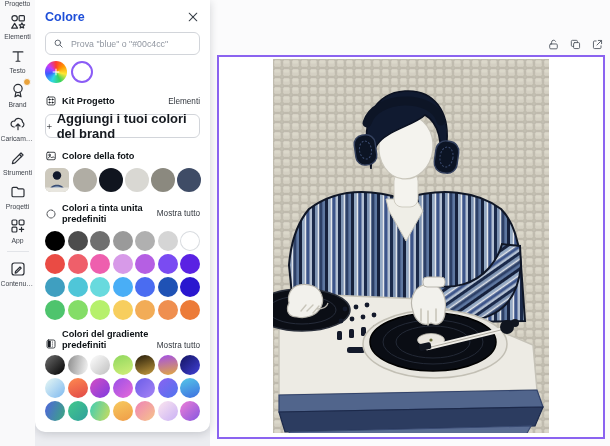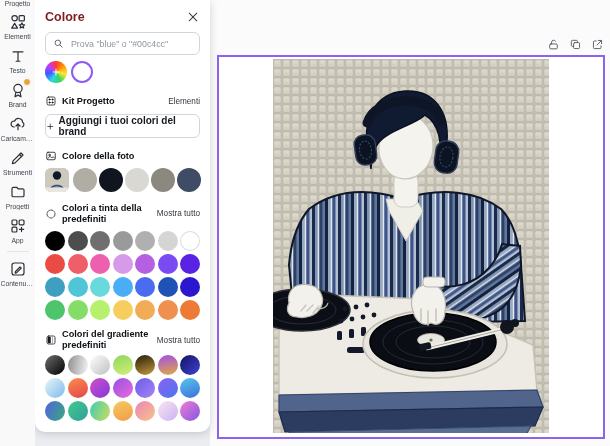--- a/index.html
+++ b/index.html
@@ -20,45 +20,45 @@
   .badge-dot{position:absolute;top:-3px;right:-4px;width:6px;height:6px;border-radius:50%;background:#e9a23b;border:1.5px solid #f9f9fa}
   .rail-divider{width:22px;height:1px;background:#e2e4e8;margin:4px auto 8px auto}
   
   .panel-region{position:absolute;left:35px;top:0;width:175px;height:446px;background:#ecedf1;z-index:1}
   .panel{
     position:absolute;left:35px;top:0;width:175px;height:432px;box-sizing:border-box;
     background:#ffffff;border-radius:0 0 10px 10px;box-shadow:0 2px 8px rgba(20,25,40,.18);
     padding:10px;z-index:2;overflow:hidden;display:flex;flex-direction:column;
   }
   .panel-header{display:flex;align-items:center;justify-content:space-between}
-  .panel-title{font-size:12.5px;font-weight:bold;color:#7f1d1d}
+  .panel-title{font-size:12.5px;font-weight:bold;color:#1d4ed8}
   .close-btn{width:14px;height:14px;cursor:pointer}
   .close-btn svg{width:14px;height:14px;stroke:#394049;stroke-width:1.8;fill:none;stroke-linecap:round}
   .searchbox{margin-top:8px;height:21px;border:1px solid #d2d5da;border-radius:6px;display:flex;align-items:center;gap:5px;padding:0 7px}
   .searchbox svg{width:11px;height:11px;stroke:#565d68;stroke-width:2;fill:none;stroke-linecap:round}
   .searchbox input{border:none;outline:none;flex:1;font-size:8.8px;color:#30343a;background:transparent;font-family:inherit;min-width:0}
   .searchbox input::placeholder{color:#9096a0}
   .sec{display:flex;align-items:center;gap:5px;margin-top:12px}
   .sec svg{width:12px;height:12px;stroke:#15191f;stroke-width:1.6;fill:none;stroke-linecap:round;stroke-linejoin:round;flex:none}
   .sec .sec-title{font-size:9.2px;font-weight:bold;color:#0d1216;line-height:1.18}
   .sec .sec-action{margin-left:auto;font-size:8.2px;color:#33383f;cursor:pointer;white-space:nowrap}
-  .sec.top-align{align-items:center}
+  .sec.top-align{align-items:flex-end}
   .sec.top-align .sec-action{margin-top:1px}
   .chips-row{display:flex;gap:4px;margin-top:6px;align-items:center}
   .chip{width:20px;height:20px;border-radius:50%;flex:none;cursor:pointer}
   .chip.bordered{box-shadow:inset 0 0 0 1px #d9dce0}
   .chip-lg .chip{width:24px;height:24px}
   .doc-chip{width:22px;height:22px;border-radius:50%;box-sizing:border-box}
   .add-chip{position:relative;background:conic-gradient(#ff3b30,#ff9500,#ffe733,#35d45e,#2fd5e8,#3b5bff,#c13bff,#ff3b30);cursor:pointer}
   .add-chip .plus{position:absolute;inset:0;display:flex;align-items:center;justify-content:center}
   .add-chip .plus svg{width:10px;height:10px;stroke:#ffffff;stroke-width:2.4;stroke-linecap:round}
   .doc-color{background:#ffffff;border:2px solid #8b5cf6;cursor:pointer}
   .brand-btn{margin-top:7px;height:22px;border:1px solid #d2d5da;border-radius:6px;display:flex;align-items:center;justify-content:center;gap:4px;cursor:pointer;background:#fff}
   .brand-btn svg{width:9px;height:9px;stroke:#15191f;stroke-width:2;stroke-linecap:round}
-  .brand-btn span{font-size:10px;font-weight:bold;color:#15191f}
+  .brand-btn span{font-size:13px;font-weight:bold;color:#15191f}
   .photo-row{justify-content:space-between;gap:2px}
   .photo-thumb{width:24px;height:24px;border-radius:6px;overflow:hidden;flex:none;cursor:pointer;box-shadow:inset 0 0 0 1px rgba(0,0,0,.15)}
   .swatch-grid{display:grid;grid-template-columns:repeat(7,20px);justify-content:space-between;row-gap:3px;margin-top:6px}
   
   .canvas{position:absolute;left:210px;top:0;width:400px;height:446px;background:#fbfbfc}
   .float-icons{position:absolute;top:38px;right:6px;display:flex;gap:9px}
   .float-icons .fi{width:13px;height:13px;cursor:pointer}
   .float-icons svg{width:13px;height:13px;stroke:#535963;stroke-width:1.7;fill:none;stroke-linecap:round;stroke-linejoin:round}
   .page{position:absolute;left:7px;top:55px;width:384px;height:380px;background:#ffffff;border:2px solid #8b63f0;box-sizing:content-box}
   .photo{position:absolute;left:54px;top:2px;width:276px;height:374px}
@@ -220,21 +220,21 @@
         <div class="chip" style="width: 24px; height: 24px; background: rgb(217, 216, 211);"></div>
         <div class="chip" style="width: 24px; height: 24px; background: rgb(139, 137, 127);"></div>
         <div class="chip" style="width: 24px; height: 24px; background: rgb(63, 76, 102);"></div>
       </div>
   </div>
 
   <div class="sec" style="margin-top:11px">
     <svg viewBox="0 0 24 24">
         <circle cx="12" cy="12" r="8" stroke-dasharray="3.2 2.1"></circle>
       </svg>
-    <div class="sec-title">Colori a tinta della predefiniti</div>
+    <div class="sec-title">Colori a tinta unita predefiniti</div>
     <div class="sec-action">Mostra tutto</div>
   </div>
   <div class="swatch-grid">
       <div class="chip" style="background: rgb(0, 0, 0);"></div>
       <div class="chip" style="background: rgb(77, 77, 77);"></div>
       <div class="chip" style="background: rgb(111, 111, 111);"></div>
       <div class="chip" style="background: rgb(154, 154, 154);"></div>
       <div class="chip" style="background: rgb(176, 176, 176);"></div>
       <div class="chip" style="background: rgb(213, 213, 213);"></div>
       <div class="chip bordered" style="background: rgb(255, 255, 255);"></div>

